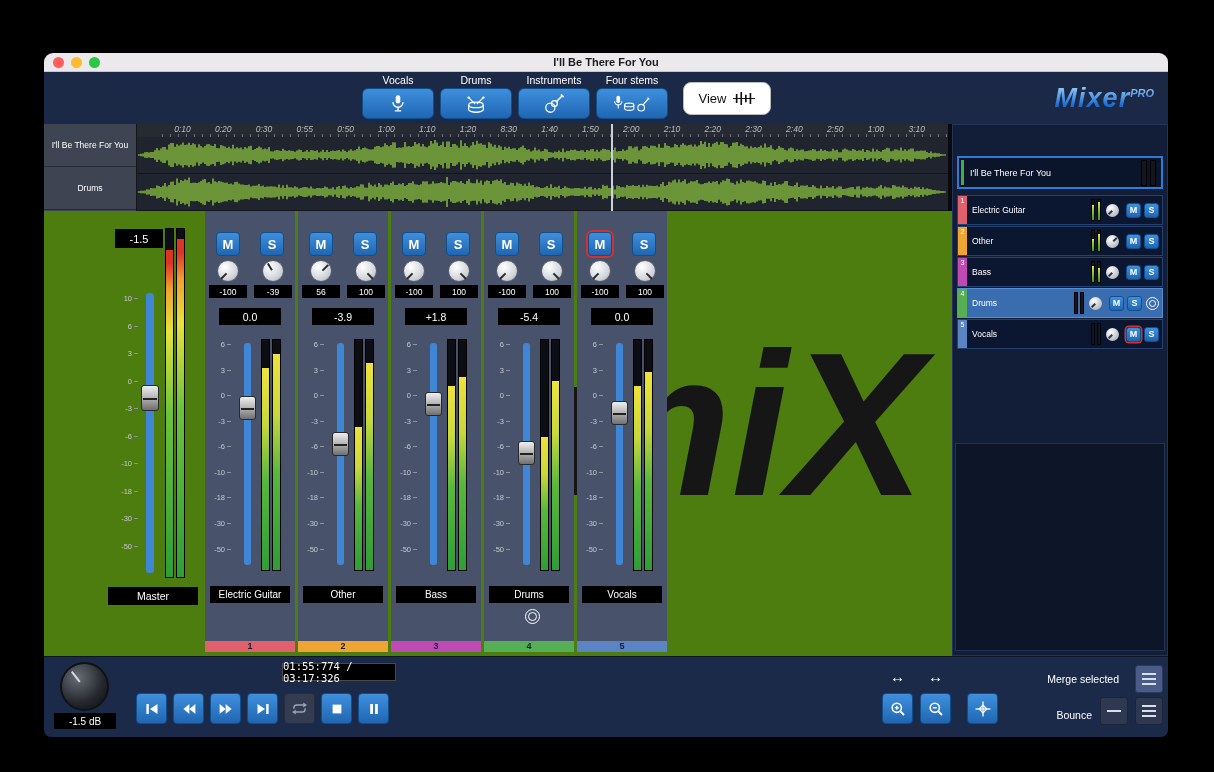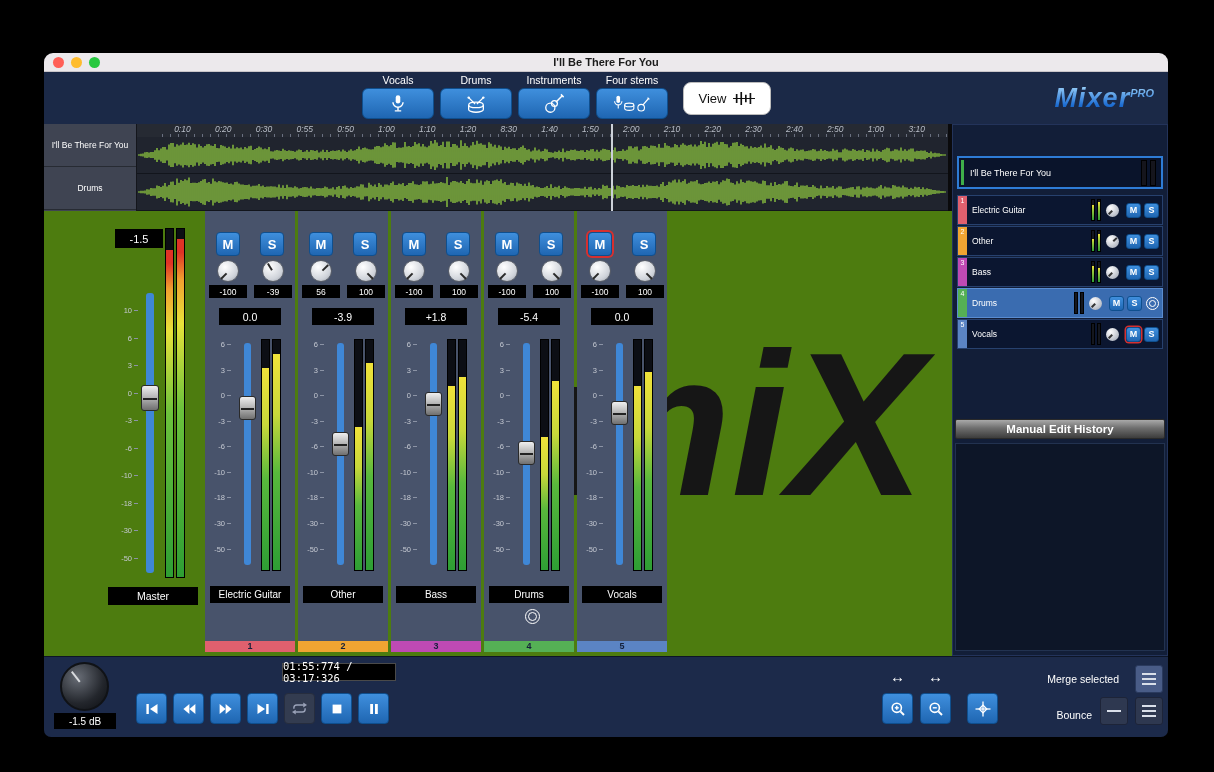--- a/index.html
+++ b/index.html
@@ -70,21 +70,21 @@
   .sb-panel { position:absolute; left:2px; top:318px; width:210px; height:208px; background:#0d1628; border:1px solid #223250; }
 
   
   .main { position:absolute; left:0; top:158px; width:908px; height:445px; background:#4d7c0f; overflow:hidden; }
   .watermark { position:absolute; left:505px; top:110px; font-size:205px; font-weight:bold; font-style:italic;
                color:#161616; line-height:1; user-select:none; }
   .blackbox { background:#000; color:#fff; display:flex; align-items:center; justify-content:center; }
 
   .master { position:absolute; left:64px; top:0; width:92px; height:445px; }
   .m-val { position:absolute; left:7px; top:18px; width:48px; height:19px; font-size:11px; }
-  .m-scale { position:absolute; left:0; top:96px; width:30px; height:224px; display:flex; flex-direction:column;
+  .m-scale { position:absolute; left:0; top:84px; width:30px; height:224px; display:flex; flex-direction:column;
              justify-content:space-between; align-items:flex-end;gap:20px; }
   .scale-num { font-size:7.5px; color:#c5c9d2; line-height:1; }
   .scale-num::after { content:""; display:inline-block; width:4px; height:1px; background:#8b93a5; margin-left:2px; vertical-align:2px; }
   .fader-track { position:absolute; background:#3f87d6; border-radius:3px; }
   .fader-handle { position:absolute; left:-5px; width:18px; height:26px; border-radius:3px;
                   background:linear-gradient(#efefef,#b9b9b9 45%,#6f6f6f); border:1px solid #2a2a2a; }
   .fader-handle::after { content:""; position:absolute; left:1px; right:1px; top:50%; height:2px; background:#222; }
   .m-fader { left:38px; top:82px; width:8px; height:280px; }
   .meter { background:#0c0e14; border:1px solid #000; position:relative; overflow:hidden; }
   .meter .fill { position:absolute; left:0; right:0; bottom:0;
@@ -603,21 +603,20 @@
           <div class="rmeter"></div>
           <div class="rknob">
               <div class="ptr" style="transform:rotate(-135deg)"></div>
             </div>
           <div class="rbtn alerted">M</div>
           <div class="rbtn">S</div>
         </div>
 
       </div>
 
-      <div class="sb-header" style="top:294px;">Manual Edit History</div>
       <div class="sb-panel"></div>
     </div>
 
     <div class="transport">
       <div class="volknob">
           <div class="ptr"></div>
         </div>
       <div class="vol-label blackbox">-1.5 dB</div>
       <div class="timebox blackbox">01:55:774 / 03:17:326</div>
 

